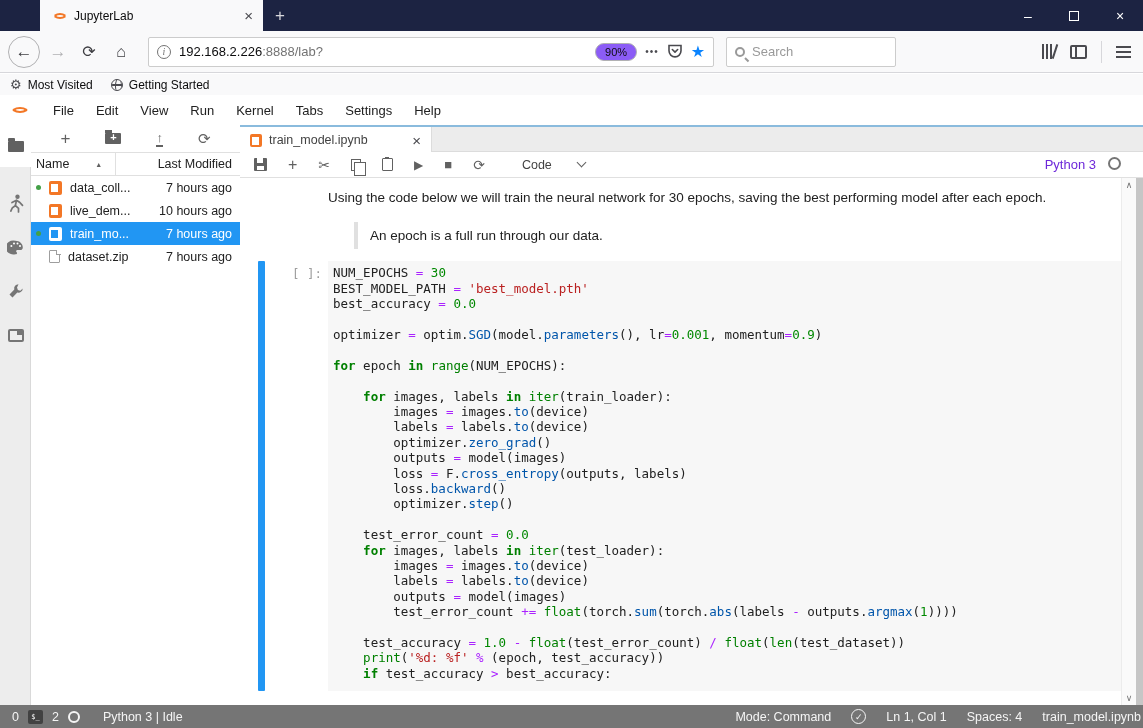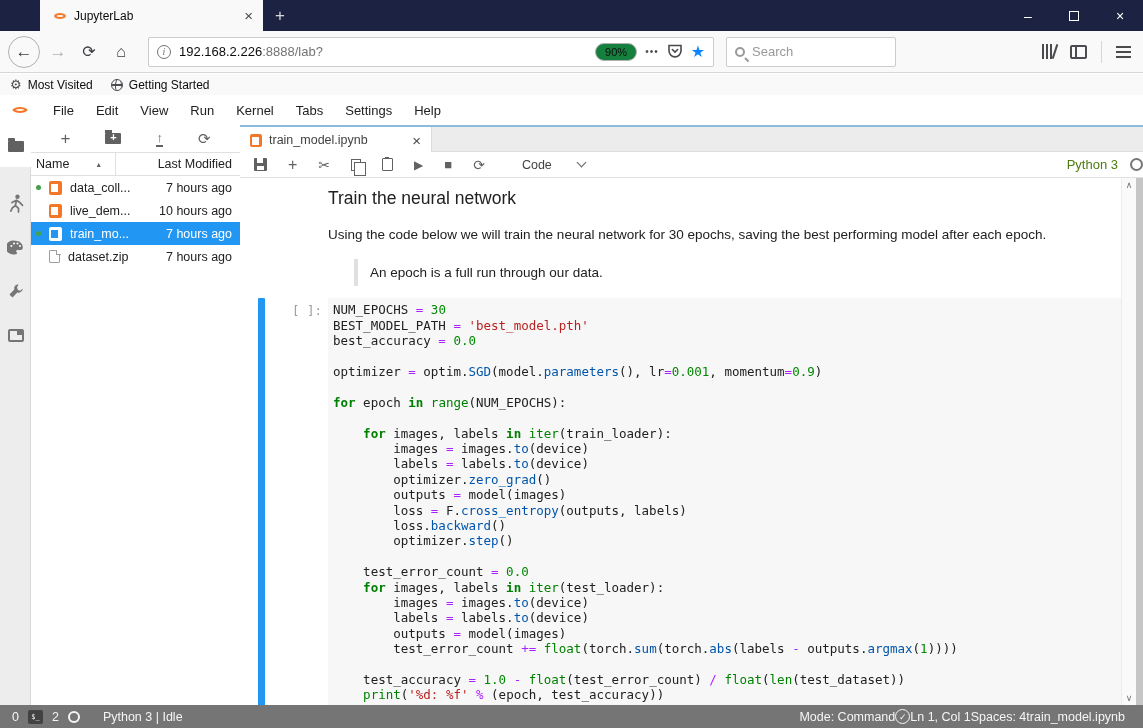--- a/index.html
+++ b/index.html
@@ -31,21 +31,21 @@
   .navbar{position:absolute;left:0;top:31px;width:100%;height:42px;background:#f9f9fa;border-bottom:1px solid #d7d7db;display:flex;align-items:center;padding:0 8px;gap:6px;color:#4a4a4f}
   .nav-btn{display:flex;align-items:center;justify-content:center;font-size:17px;color:#3e3e42}
   .back-circle{width:32px;height:32px;border:1px solid #b1b1b3;border-radius:50%;background:#f9f9fa}
   .fwd{color:#b1b1b3;width:24px}
   .reload,.home{width:26px;font-size:16px}
   .urlbar{margin-left:8px;width:566px;height:30px;background:#fff;border:1px solid #ccc;border-radius:2px;display:flex;align-items:center;padding:0 8px;gap:8px}
   .info-icon{width:14px;height:14px;border:1px solid #737373;border-radius:50%;font-size:10px;font-style:italic;display:flex;align-items:center;justify-content:center;color:#737373;font-family:"Liberation Serif",serif}
   .url-text{font-size:13px;color:#0c0c0d;white-space:nowrap}
   .url-text .dim{color:#737373}
   .url-fill{flex:1}
-  .zoom-pill{font-size:11px;color:#0c0c0d;border:1px solid #b1b1b3;border-radius:10px;padding:2px 9px;background:#15803d}
+  .zoom-pill{font-size:11px;color:#0c0c0d;border:1px solid #b1b1b3;border-radius:10px;padding:2px 9px;background:#8b5cf6}
   .dots-icon{font-size:10px;letter-spacing:1px;color:#4a4a4f}
   .pocket-icon svg{display:block}
   .star-icon{color:#0a84ff;font-size:16px;line-height:1}
   .searchbox{margin-left:6px;width:170px;height:30px;background:#fff;border:1px solid #ccc;border-radius:2px;display:flex;align-items:center;padding:0 8px;gap:7px}
   .mag{position:relative;width:10px;height:10px;border:2px solid #999;border-radius:50%;flex:0 0 auto}
   .mag::after{content:"";position:absolute;left:8px;top:8px;width:5px;height:2px;background:#999;transform:rotate(45deg);transform-origin:left center}
   .search-ph{font-size:13px;color:#999}
   .right-icons{margin-left:auto;display:flex;align-items:center;gap:14px;padding-right:4px}
   .lib-icon{display:flex;gap:2px;align-items:flex-end;height:15px}
   .lib-icon i{display:block;width:2px;height:15px;background:#4a4a4f}
@@ -125,21 +125,21 @@
   .tb-glyph{font-size:14px;line-height:1}
   .tb-plus{font-size:16px}
   .i-copy{position:relative;width:10px;height:12px;border:1.5px solid #616161}
   .i-copy::after{content:"";position:absolute;left:2px;top:2px;width:10px;height:12px;border:1.5px solid #616161;background:#fff}
   .i-paste{position:relative;width:11px;height:13px;border:1.5px solid #616161;border-radius:1px}
   .i-paste::before{content:"";position:absolute;left:2px;top:-2.5px;width:4px;height:2.5px;background:#616161}
   .tb-run{font-size:12px}
   .tb-stop{font-size:13px}
   .celltype{display:flex;align-items:center;gap:26px;margin-left:16px;font-size:12.5px;color:#424242}
   .chev{width:7px;height:7px;border-right:1.5px solid #616161;border-bottom:1.5px solid #616161;transform:rotate(45deg);margin-top:-4px}
-  .kernel-area{margin-left:auto;display:flex;align-items:center;gap:12px;font-size:13px;color:#4d7c0f}
+  .kernel-area{margin-left:auto;display:flex;align-items:flex-start;gap:12px;padding-right:22px;font-size:13px;color:#6d28d9}
   .kernel-circle{width:13px;height:13px;border:2px solid #757575;border-radius:50%}
 
   
   .nb-content{position:absolute;left:0;top:53px;right:0;bottom:0;background:#fff;overflow:hidden}
   .page-strip{position:absolute;right:0;top:0;bottom:0;width:7px;background:#c6c6c6}
   .nb-scroll{position:absolute;right:7px;top:0;bottom:0;width:15px;background:#fafafa;border-left:1px solid #ececec;color:#757575}
   .nb-scroll .sc-up{position:absolute;top:2px;left:0;right:0;text-align:center;font-size:9px}
   .nb-scroll .sc-down{position:absolute;bottom:2px;left:0;right:0;text-align:center;font-size:9px}
   .md-cell{padding:10px 40px 0 88px;color:#212121}
   .md-h2{font-size:17.5px;font-weight:500;margin-bottom:16px}
@@ -152,21 +152,21 @@
   .code-line{font-family:"DejaVu Sans Mono",monospace;font-size:12.5px;line-height:15.4px;white-space:pre;color:#212121}
   .c-t{color:#212121}.c-k{color:#008000;font-weight:bold}.c-b{color:#008000}
   .c-n{color:#080}.c-s{color:#ba2121}.c-o{color:#aa22ff}.c-p{color:#0055aa}
 
   
   .statusbar{position:absolute;left:0;bottom:0;width:100%;height:23px;background:#757575;color:#f5f5f5;display:flex;align-items:center;font-size:12.5px}
   .sb-left{display:flex;align-items:center;gap:9px;padding-left:12px}
   .term-icon{width:15px;height:14px;background:#424242;border-radius:2px;color:#fff;font-size:7px;display:flex;align-items:center;justify-content:center;font-family:"DejaVu Sans Mono",monospace}
   .kcirc{width:12px;height:12px;border:2px solid #f5f5f5;border-radius:50%}
   .sb-status{margin-left:14px}
-  .sb-right{margin-left:auto;display:flex;align-items:center;padding-right:18px}
+  .sb-right{margin-left:auto;display:flex;align-items:center;gap:20px;padding-right:2px}
   .ccheck{width:15px;height:15px;border:1.5px solid #f5f5f5;border-radius:50%;display:flex;align-items:center;justify-content:center;font-size:9px}
 </style>
 </head>
 <body>
 
 <div class="screen">
 
   <div class="titlebar">
     <div class="tab-spacer"></div>
     <div class="ff-tab">
@@ -343,21 +343,20 @@
             <span>Code</span>
             <span class="chev"></span>
           </span>
           <span class="kernel-area">
             <span>Python 3</span>
             <span class="kernel-circle"></span>
           </span>
         </div>
         <div class="nb-content">
           <div class="md-cell">
-            <div class="md-h2">Train the neural network</div>
             <div class="md-p">Using the code below we will train the neural network for 30 epochs, saving the best performing model after each epoch.</div>
             <div class="md-quote">An epoch is a full run through our data.</div>
           </div>
           <div class="code-cell">
             <span class="collapser"></span>
             <span class="prompt">[ ]:</span>
             <div class="editor" id="code-lines">
                 <div class="code-line"><span class="c-t">NUM_EPOCHS </span><span class="c-o">=</span><span class="c-t"> </span><span class="c-n">30</span></div>
                 <div class="code-line"><span class="c-t">BEST_MODEL_PATH </span><span class="c-o">=</span><span class="c-t"> </span><span class="c-s">'best_model.pth'</span></div>
                 <div class="code-line"><span class="c-t">best_accuracy </span><span class="c-o">=</span><span class="c-t"> </span><span class="c-n">0.0</span></div>

